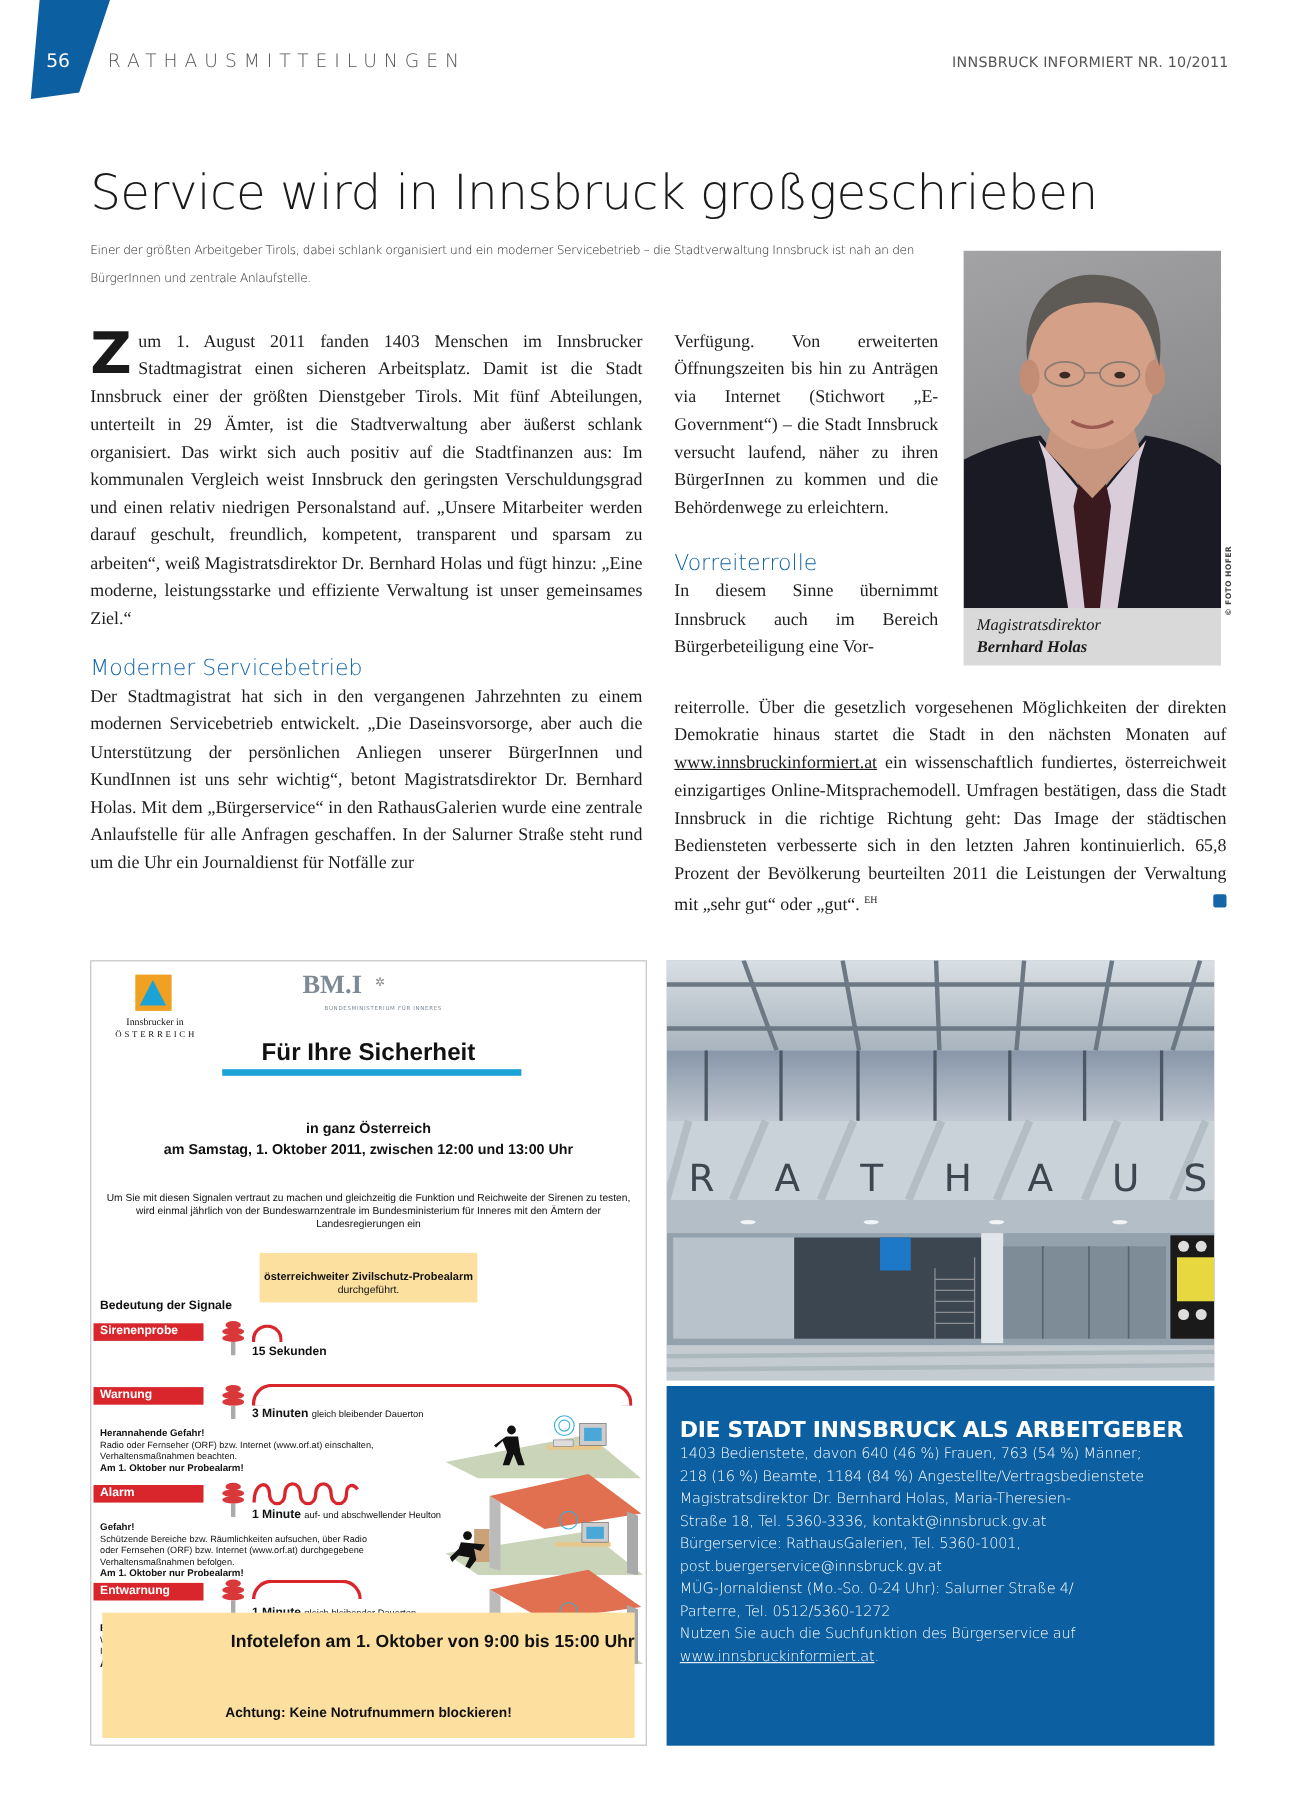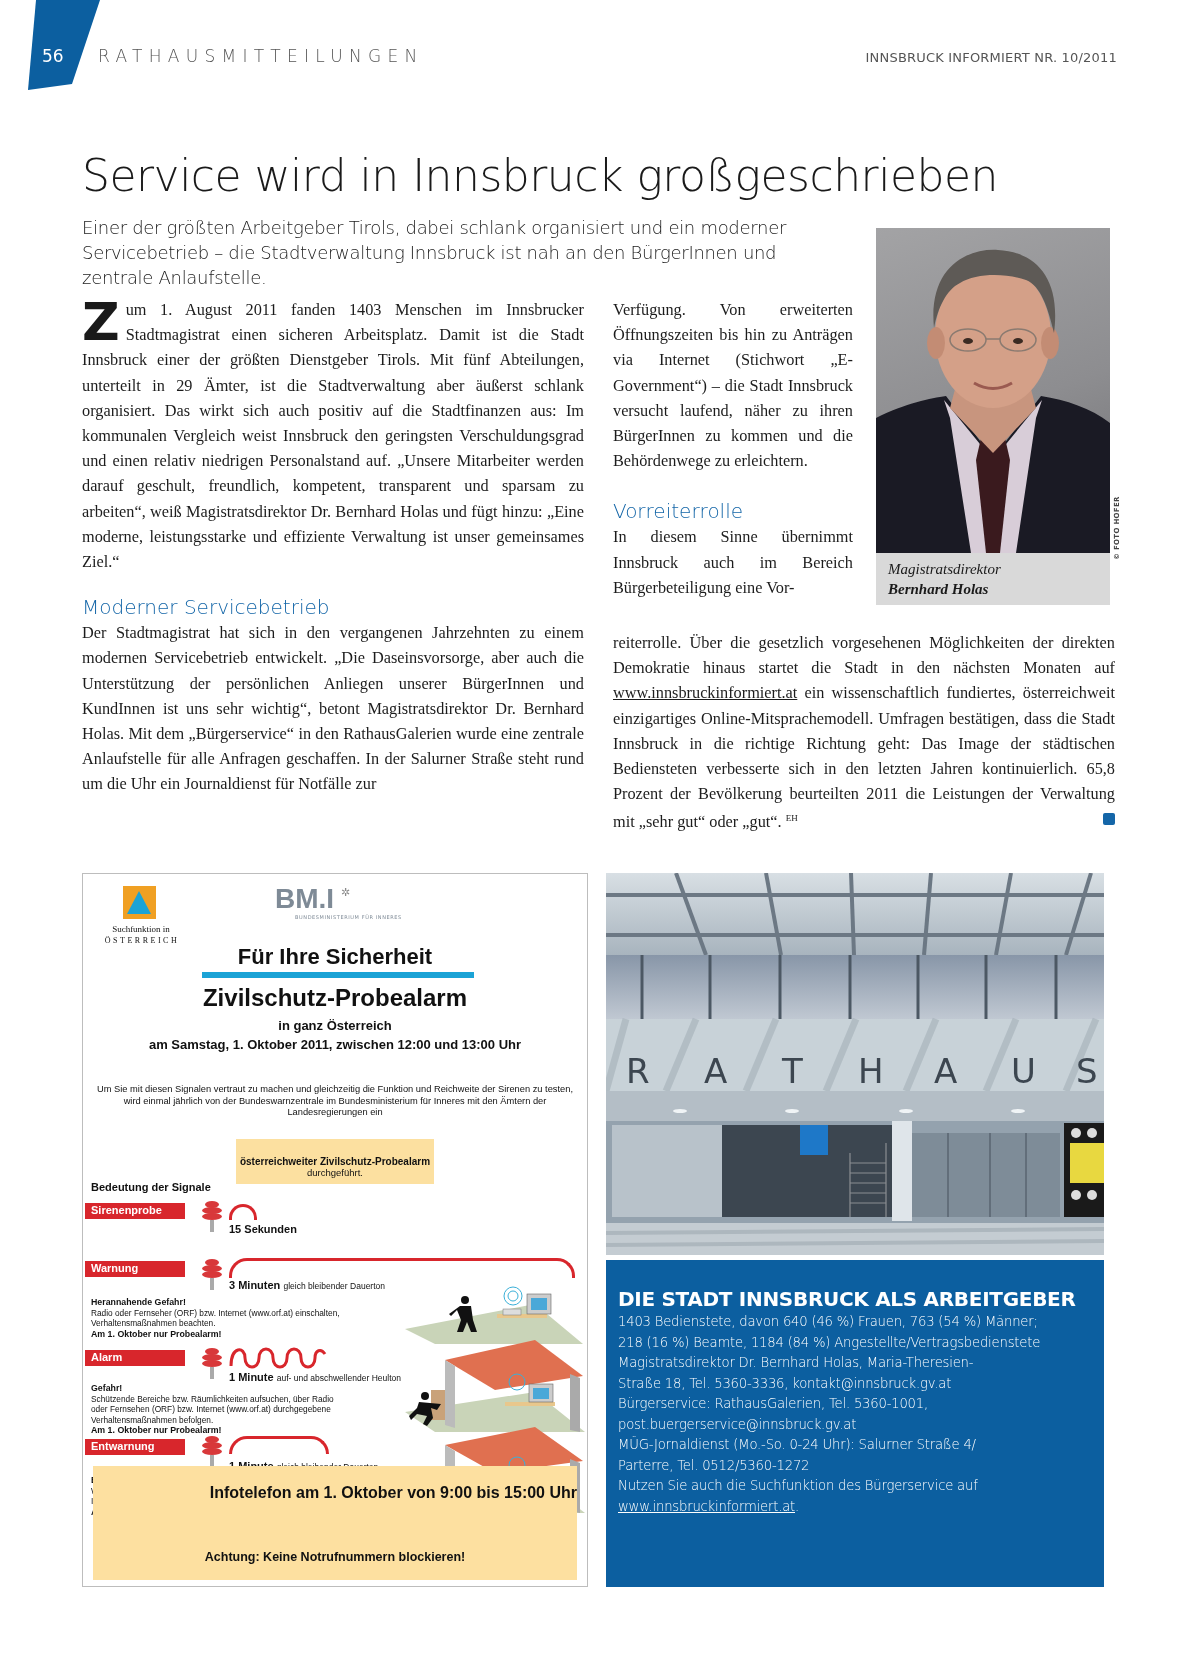--- a/index.html
+++ b/index.html
@@ -7,21 +7,21 @@
   body { position: relative; font-family: "Liberation Serif", serif; color: #1a1a1a; }
 
   
   .page-tab { position: absolute; left: 0; top: 0; width: 110px; height: 95px; }
   .page-num { position: absolute; left: 42px; top: 46px; color: #fff; font-family: "DejaVu Sans", sans-serif; font-size: 17px; }
   .section-title { position: absolute; left: 98px; top: 46px; font-family: "DejaVu Sans", sans-serif; font-size: 17px; letter-spacing: 6.3px; color: #555; font-weight: 300; }
   .issue { position: absolute; right: 64px; top: 50px; font-family: "DejaVu Sans", sans-serif; font-size: 13px; color: #555; letter-spacing: 0.2px; }
 
   
   .headline { position: absolute; left: 82px; top: 150px; font-family: "DejaVu Sans", sans-serif; font-size: 44px; font-weight: 300; color: #1a1a1a; letter-spacing: -0.5px; white-space: nowrap; }
-  .lead { position: absolute; left: 82px; top: 215px; width: 760px; font-family: "DejaVu Sans", sans-serif; font-size: 18px; line-height: 25px; color: #222; font-weight: 300; letter-spacing: -0.3px; }
+  .lead { position: absolute; left: 82px; top: 215px; width: 760px; font-family: "DejaVu Sans", sans-serif; font-size: 11px; line-height: 25px; color: #222; font-weight: 300; letter-spacing: -0.3px; }
 
   
   .col { position: absolute; font-size: 16.3px; line-height: 25.2px; text-align: justify; color: #1c1c1c; }
   .col p { margin: 0; }
   .col-left { left: 82px; top: 297px; width: 502px; }
   .col-right { left: 613px; top: 297px; width: 240px; }
   .col-right-wide { left: 613px; top: 630px; width: 502px; }
   .dropcap { float: left; font-family: "DejaVu Sans", sans-serif; font-weight: bold; font-size: 52px; line-height: 42px; margin: 4px 6px 0 0; color: #1a1a1a; }
   .subhead { font-family: "DejaVu Sans", sans-serif; font-size: 20px; color: #1466a8; font-weight: 300; line-height: 26px; margin-top: 20px; text-align: left; }
   .link { text-decoration: underline; color: #1c1c1c; }
@@ -33,21 +33,21 @@
   .caption { position: absolute; left: 876px; top: 553px; width: 234px; height: 52px; background: #d9d9d9; padding: 6px 12px; font-style: italic; font-size: 15px; line-height: 20px; color: #1a1a1a; }
   .caption b { font-weight: bold; }
   .credit { position: absolute; left: 1113px; top: 560px; transform: rotate(-90deg); transform-origin: left top; font-family: "DejaVu Sans", sans-serif; font-size: 7px; font-weight: bold; color: #444; white-space: nowrap; letter-spacing: 0.3px; }
 
   
   .poster { position: absolute; left: 82px; top: 873px; width: 506px; height: 714px; border: 1px solid #bdbdbd; background: #fff; font-family: "Liberation Sans", sans-serif; color: #111; }
   .zs-logo { position: absolute; left: 40px; top: 12px; width: 33px; height: 33px; background: #f0a023; }
   .zs-logo::after { content: ""; position: absolute; left: 4px; top: 5px; border-left: 12.5px solid transparent; border-right: 12.5px solid transparent; border-bottom: 23px solid #1ba3d6; }
   .zs-text1 { position: absolute; left: 20px; top: 50px; width: 76px; text-align: center; font-family: "Liberation Serif", serif; font-size: 9px; }
   .zs-text2 { position: absolute; left: 14px; top: 62px; width: 90px; text-align: center; font-family: "Liberation Serif", serif; font-size: 8px; letter-spacing: 2.5px; }
-  .bmi { position: absolute; left: 192px; top: 9px; font-family: Liberation Sans, sans-serif; font-weight: bold; font-size: 28px; color: #7e8a96; }
+  .bmi { position: absolute; left: 192px; top: 9px; font-family: Liberation Serif, serif; font-weight: bold; font-size: 24px; color: #7e8a96; }
   .bmi-eagle { position: absolute; left: 258px; top: 12px; font-size: 11px; color: #8a8a8a; }
   .bmi-sub { position: absolute; left: 212px; top: 40px; font-family: "DejaVu Sans", sans-serif; font-size: 5px; color: #7e8a96; letter-spacing: 0.6px; }
   .p-title1 { position: absolute; left: 0; right: 0; top: 70px; text-align: center; font-weight: bold; font-size: 22px; }
   .p-bar { position: absolute; left: 119px; width: 272px; top: 98px; height: 6px; background: #1ba3d6; }
   .p-title2 { position: absolute; left: 0; right: 0; top: 110px; text-align: center; font-weight: bold; font-size: 24px; }
   .p-sub1 { position: absolute; left: 0; right: 0; top: 144px; text-align: center; font-weight: bold; font-size: 13px; }
   .p-sub2 { position: absolute; left: 0; right: 0; top: 163px; text-align: center; font-weight: bold; font-size: 13px; }
   .p-text { position: absolute; left: 10px; right: 10px; text-align: center; font-size: 9.3px; line-height: 11.5px; }
   .p-highlight { position: absolute; left: 0; right: 0; top: 277px; text-align: center; }
   .p-highlight span { background: #fce0a0; font-weight: bold; font-size: 10px; padding: 17px 4px; }
@@ -139,29 +139,28 @@
   </svg>
 </div>
 <div class="caption">
   <div>Magistratsdirektor</div>
   <b>Bernhard Holas</b>
 </div>
 <div class="credit">© FOTO HOFER</div>
 
 <div class="poster">
   <div class="zs-logo"></div>
-  <div class="zs-text1">Suchfunktion in</div>
+  <div class="zs-text1">Innsbrucker in</div>
   <div class="zs-text2">ÖSTERREICH</div>
   <div class="bmi">BM.I</div>
   <div class="bmi-eagle">✲</div>
   <div class="bmi-sub">BUNDESMINISTERIUM FÜR INNERES</div>
 
   <div class="p-title1">Für Ihre Sicherheit</div>
   <div class="p-bar"></div>
-  <div class="p-title2">Zivilschutz-Probealarm</div>
   <div class="p-sub1">in ganz Österreich</div>
   <div class="p-sub2">am Samstag, 1. Oktober 2011, zwischen 12:00 und 13:00 Uhr</div>
   <div class="p-text" style="top:210px; padding:0 0px">Um Sie mit diesen Signalen vertraut zu machen und gleichzeitig die Funktion und Reichweite der Sirenen zu testen, wird einmal jährlich von der Bundeswarnzentrale im Bundesministerium für Inneres mit den Ämtern der Landesregierungen ein</div>
   <div class="p-highlight"><span>österreichweiter Zivilschutz-Probealarm</span></div>
   <div class="p-done">durchgeführt.</div>
   <div class="p-signals">Bedeutung der Signale</div>
 
   <div class="sig-label" style="top:329px">Sirenenprobe</div>
   <div class="siren" style="left:118px; top:327px">
       <div class="s1"></div>

